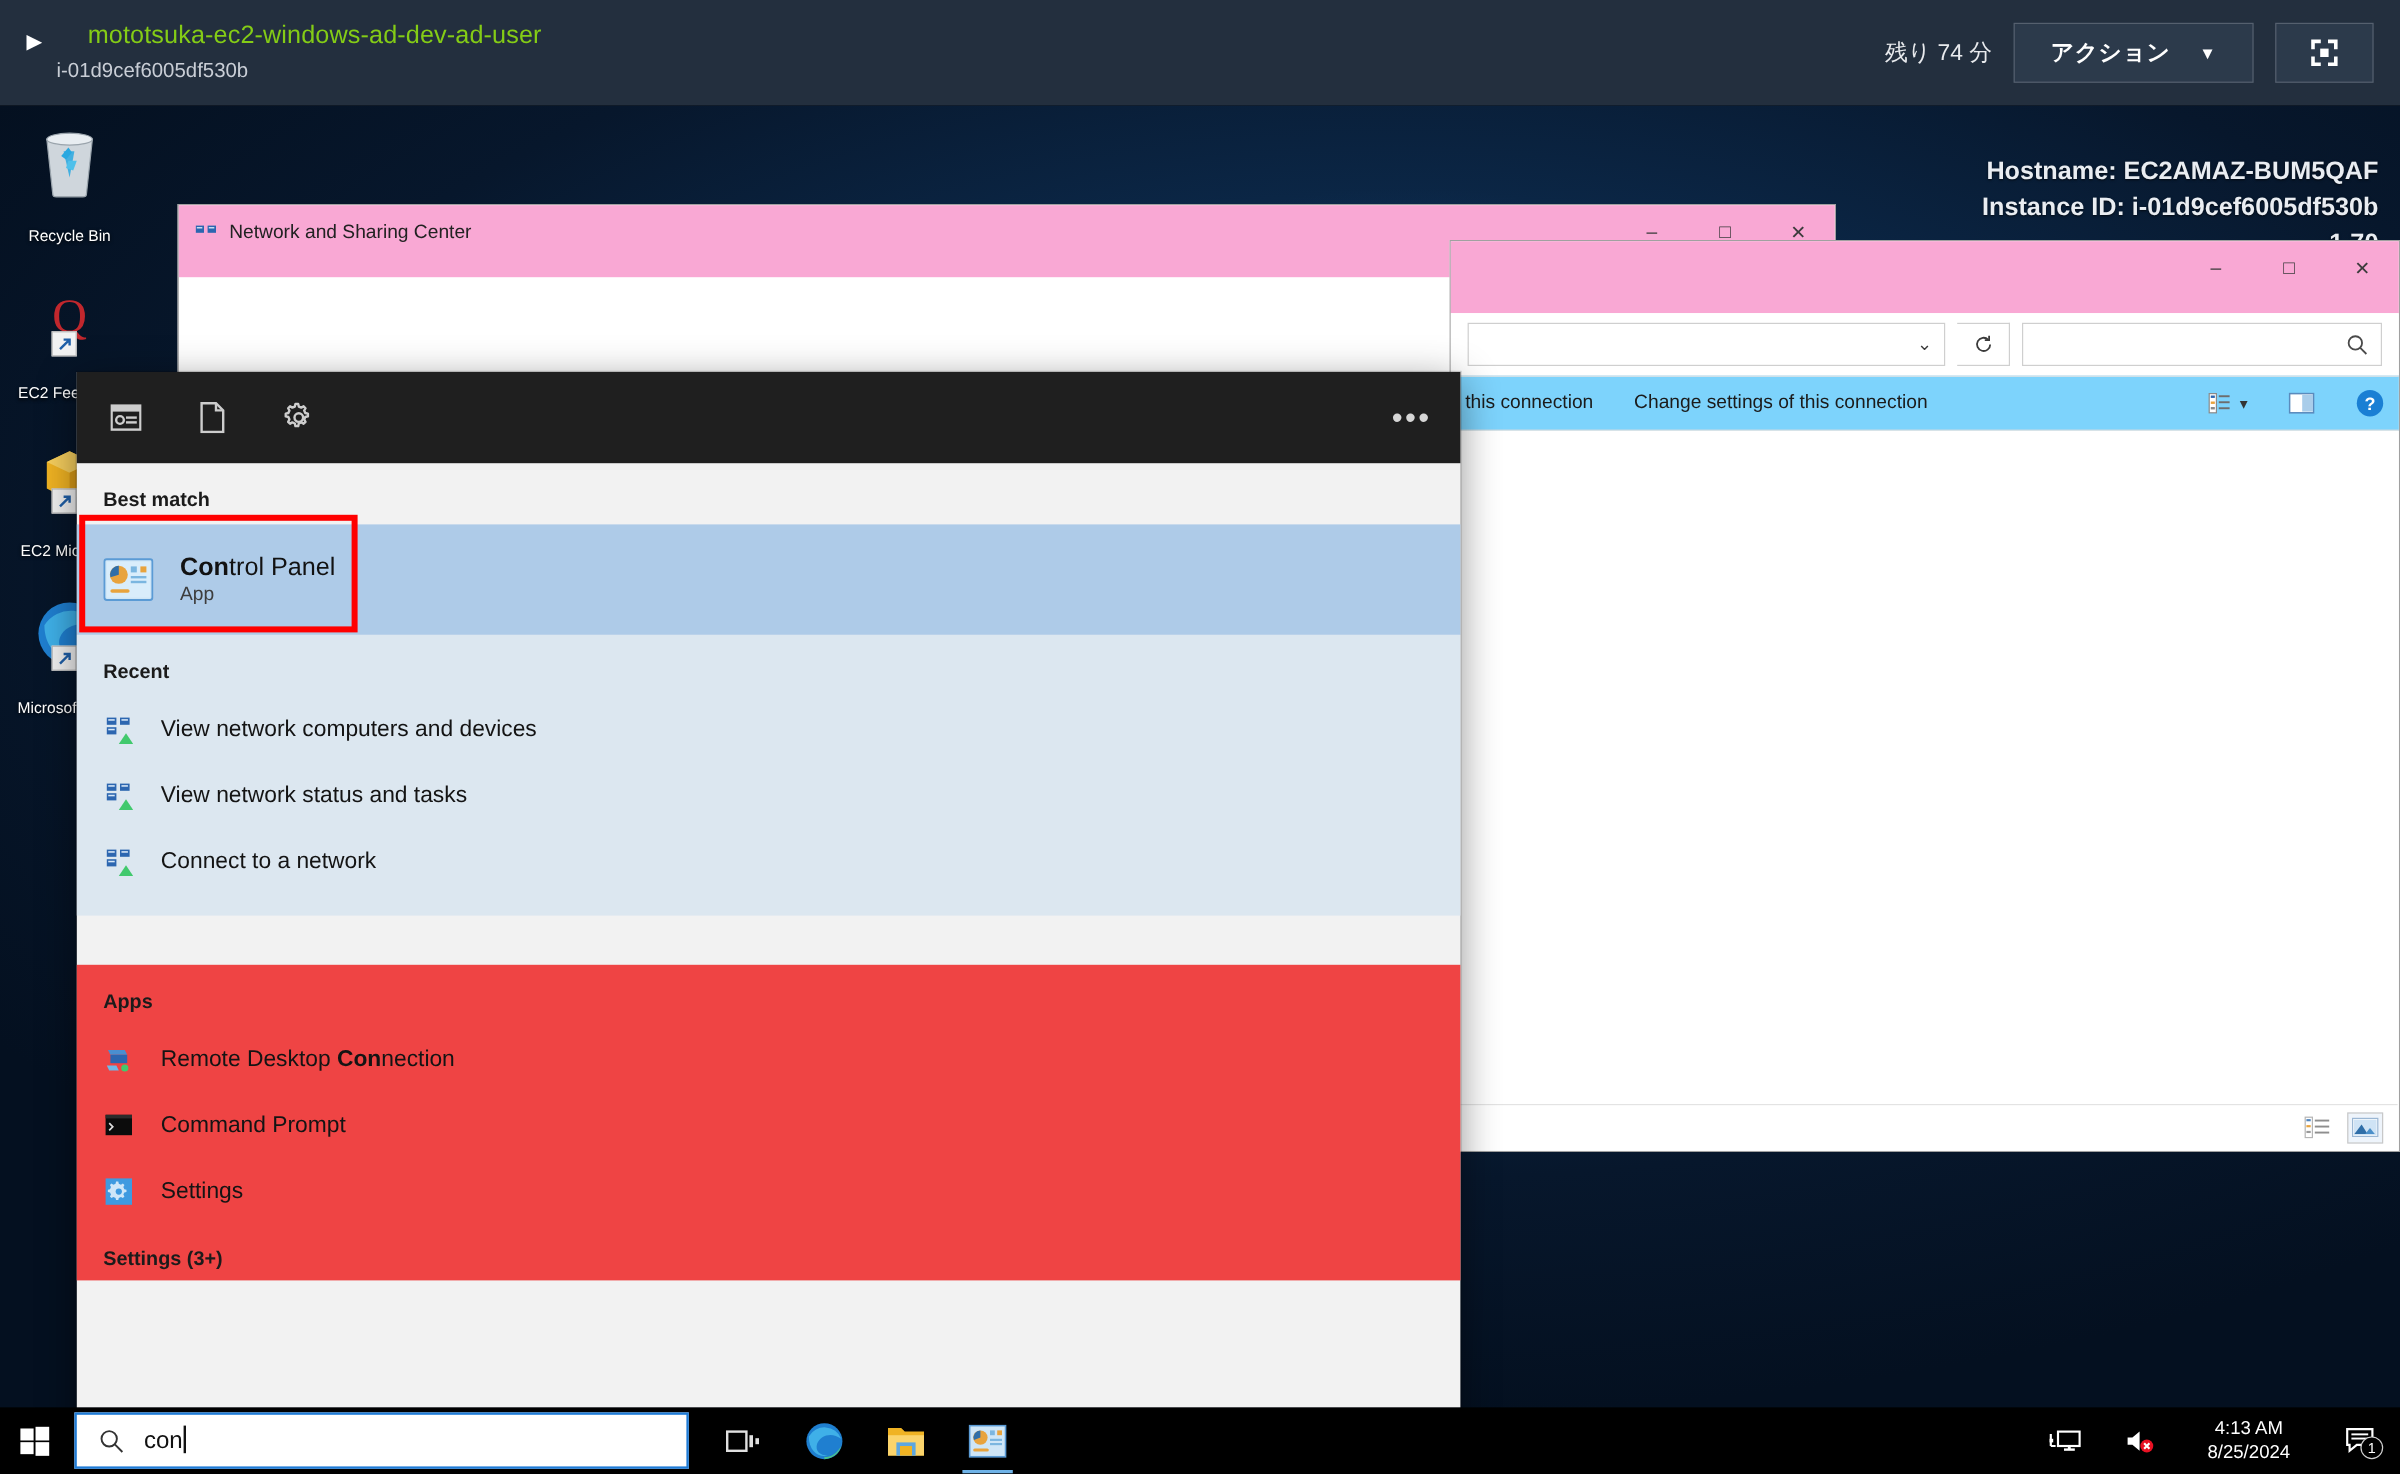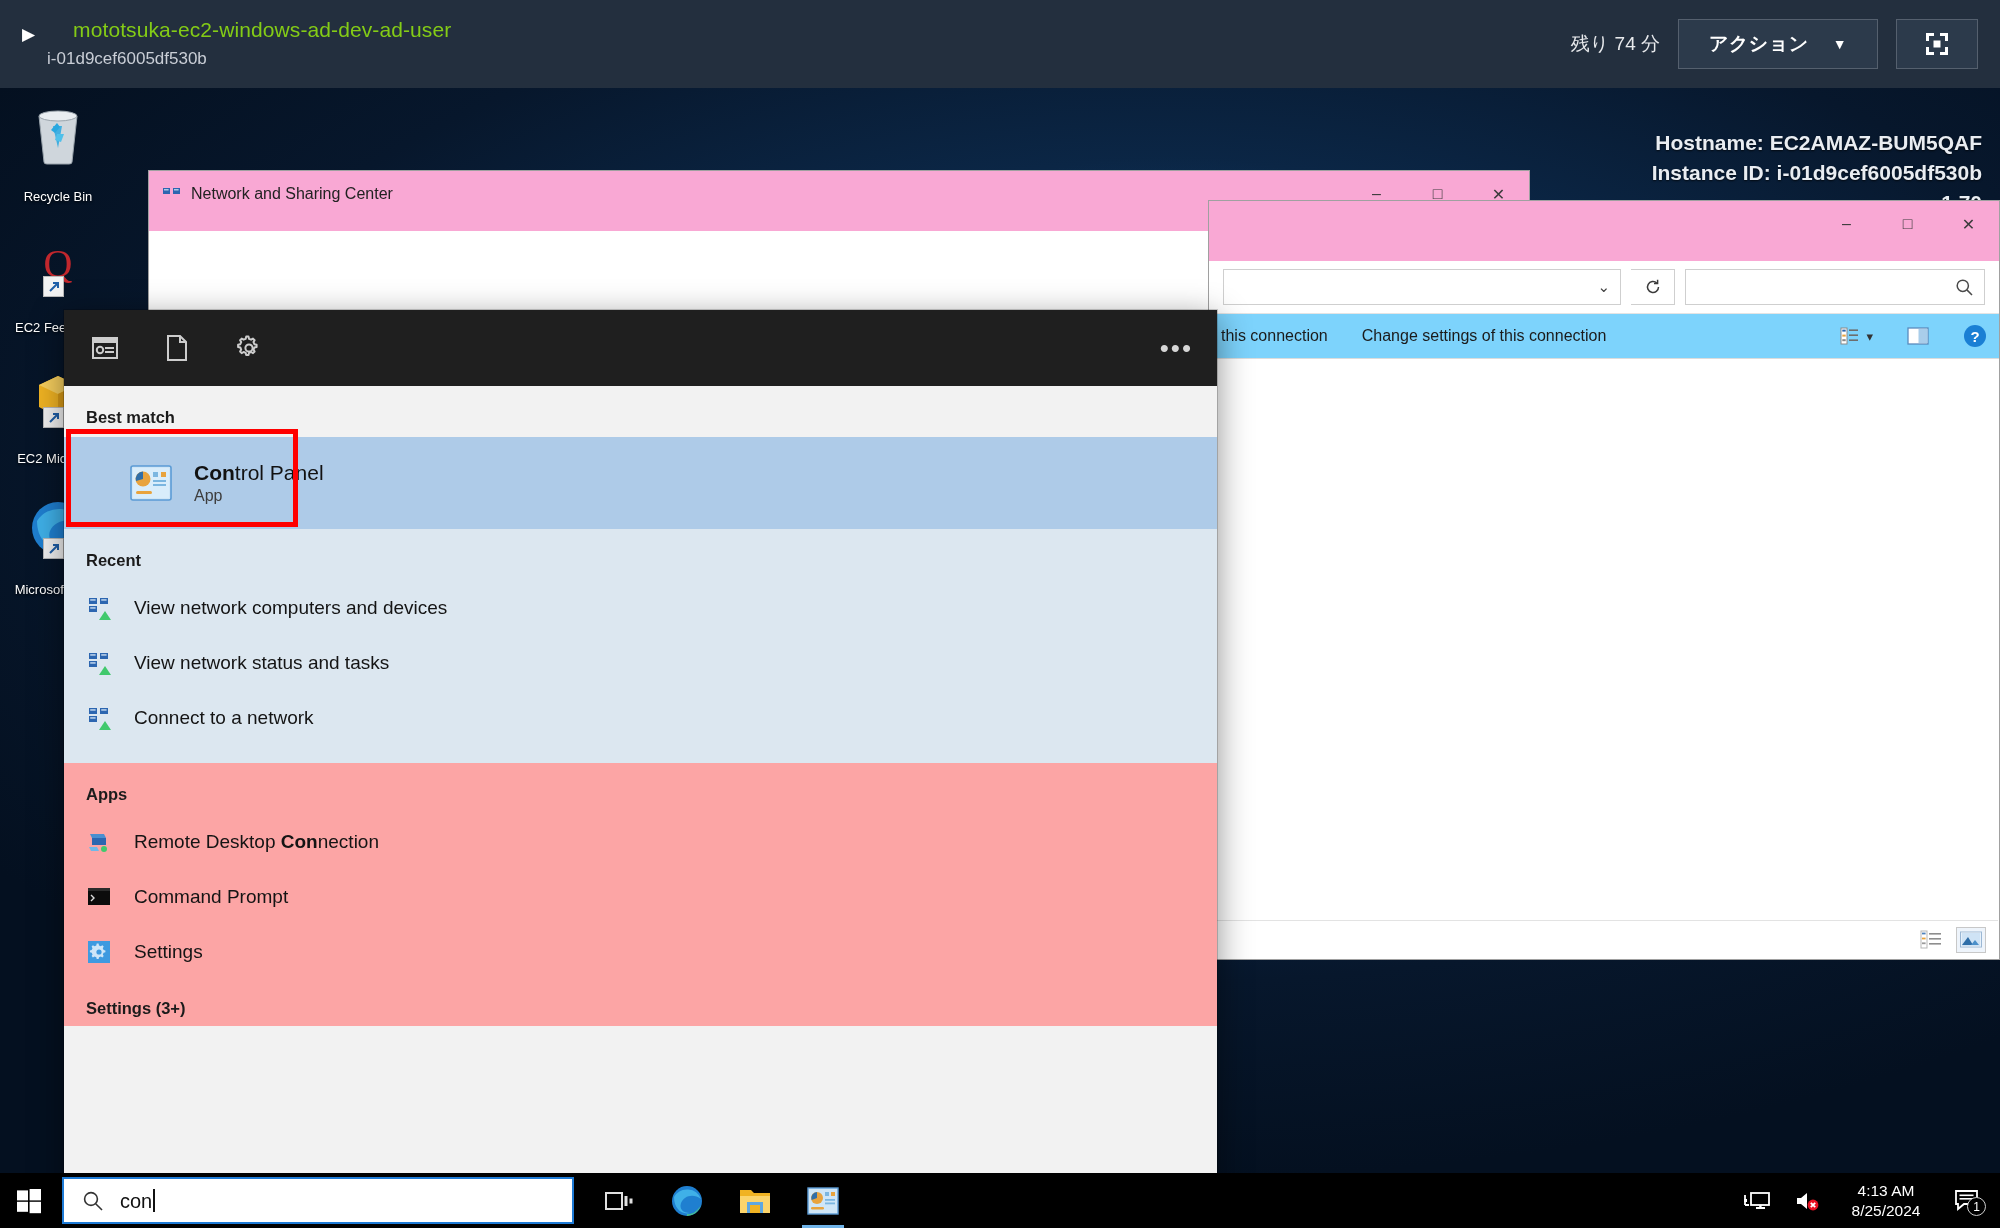--- a/index.html
+++ b/index.html
@@ -140,36 +140,36 @@
 
   .sect-title {
     font-size: 16.5px; font-weight: bold; color: #1b1b1b;
     padding: 22px 0 10px 22px;
   }
   .recent-zone { background: #dce7f0; }
   .best-row {
     height: 92px; background: #aecbe8; display: flex; align-items: center; padding-left: 22px;
     position: relative; cursor: pointer;
   }
-  .best-inner { display: flex; align-items: center; gap: 22px; margin-left: 44px; }
+  .best-inner { display: flex; align-items: center; gap: 22px; }
   .best-txt { display: flex; flex-direction: column; gap: 2px; }
   .best-name { font-size: 21px; color: #121212; }
   .best-name b { font-weight: bold; }
   .best-sub { font-size: 16px; color: #3d3d3d; }
   .redbox {
     position: absolute; left: 2px; top: -8px; width: 232px; height: 98px;
     border: 5px solid #ff0000; pointer-events: none;
   }
   .res-row {
     height: 55px; display: flex; align-items: center; gap: 22px; padding-left: 22px; cursor: pointer;
   }
   .res-ico { width: 26px; height: 26px; display:flex; align-items:center; justify-content:center; }
   .res-lbl { font-size: 19px; color: #141414; }
   .res-lbl b { font-weight: bold; }
-  .apps-zone { background: #fca5a5; padding-bottom: 8px; }
+  .apps-zone { background: #ef4444; padding-bottom: 8px; margin-top: 41px; }
   .settings-count { font-size: 16.5px; font-weight: bold; color: #1b1b1b; padding: 20px 0 0 22px; }
 
   
   .taskbar {
     position: absolute; left: 0; bottom: 0; width: 2000px; height: 55px;
     background: #000000; display: flex; align-items: center;
   }
   .start-btn { width: 58px; height: 55px; display:flex; align-items:center; justify-content:center; cursor:pointer; }
   .tb-search {
     width: 512px; height: 47px; margin-left: 4px; background: #ffffff;
@@ -182,21 +182,21 @@
     vertical-align: -4px; margin-left: 1px;
   }
   .tb-apps { display: flex; align-items: center; margin-left: 14px; gap: 6px; }
   .tb-app {
     width: 62px; height: 55px; display:flex; align-items:center; justify-content:center;
     cursor: pointer; position: relative;
   }
   .tb-app.active::after {
     content:''; position:absolute; left: 10px; right: 10px; bottom: 0; height: 3px; background:#6fb3e8;
   }
-  .tray { margin-left: auto; display: flex; align-items: center; padding-right: 8px; gap: 4px; }
+  .tray { margin-left: auto; display: flex; align-items: center; padding-right: 8px; gap: 16px; }
   .tray-ico { width: 46px; height: 55px; display:flex; align-items:center; justify-content:center; cursor:pointer; }
   .clock {
     display:flex; flex-direction: column; align-items: center; justify-content:center;
     color: #ffffff; font-size: 15.5px; line-height: 20px; padding: 0 12px; height: 55px; cursor: pointer;
     min-width: 104px;
   }
   .notif { width: 50px; height: 55px; display:flex; align-items:center; justify-content:center; position: relative; cursor:pointer; }
   .notif-badge {
     position: absolute; right: 6px; bottom: 12px; width: 19px; height: 19px; border-radius: 50%;
     background: #000; border: 1.5px solid #cfcfcf; color: #ffffff; font-size: 12px;

